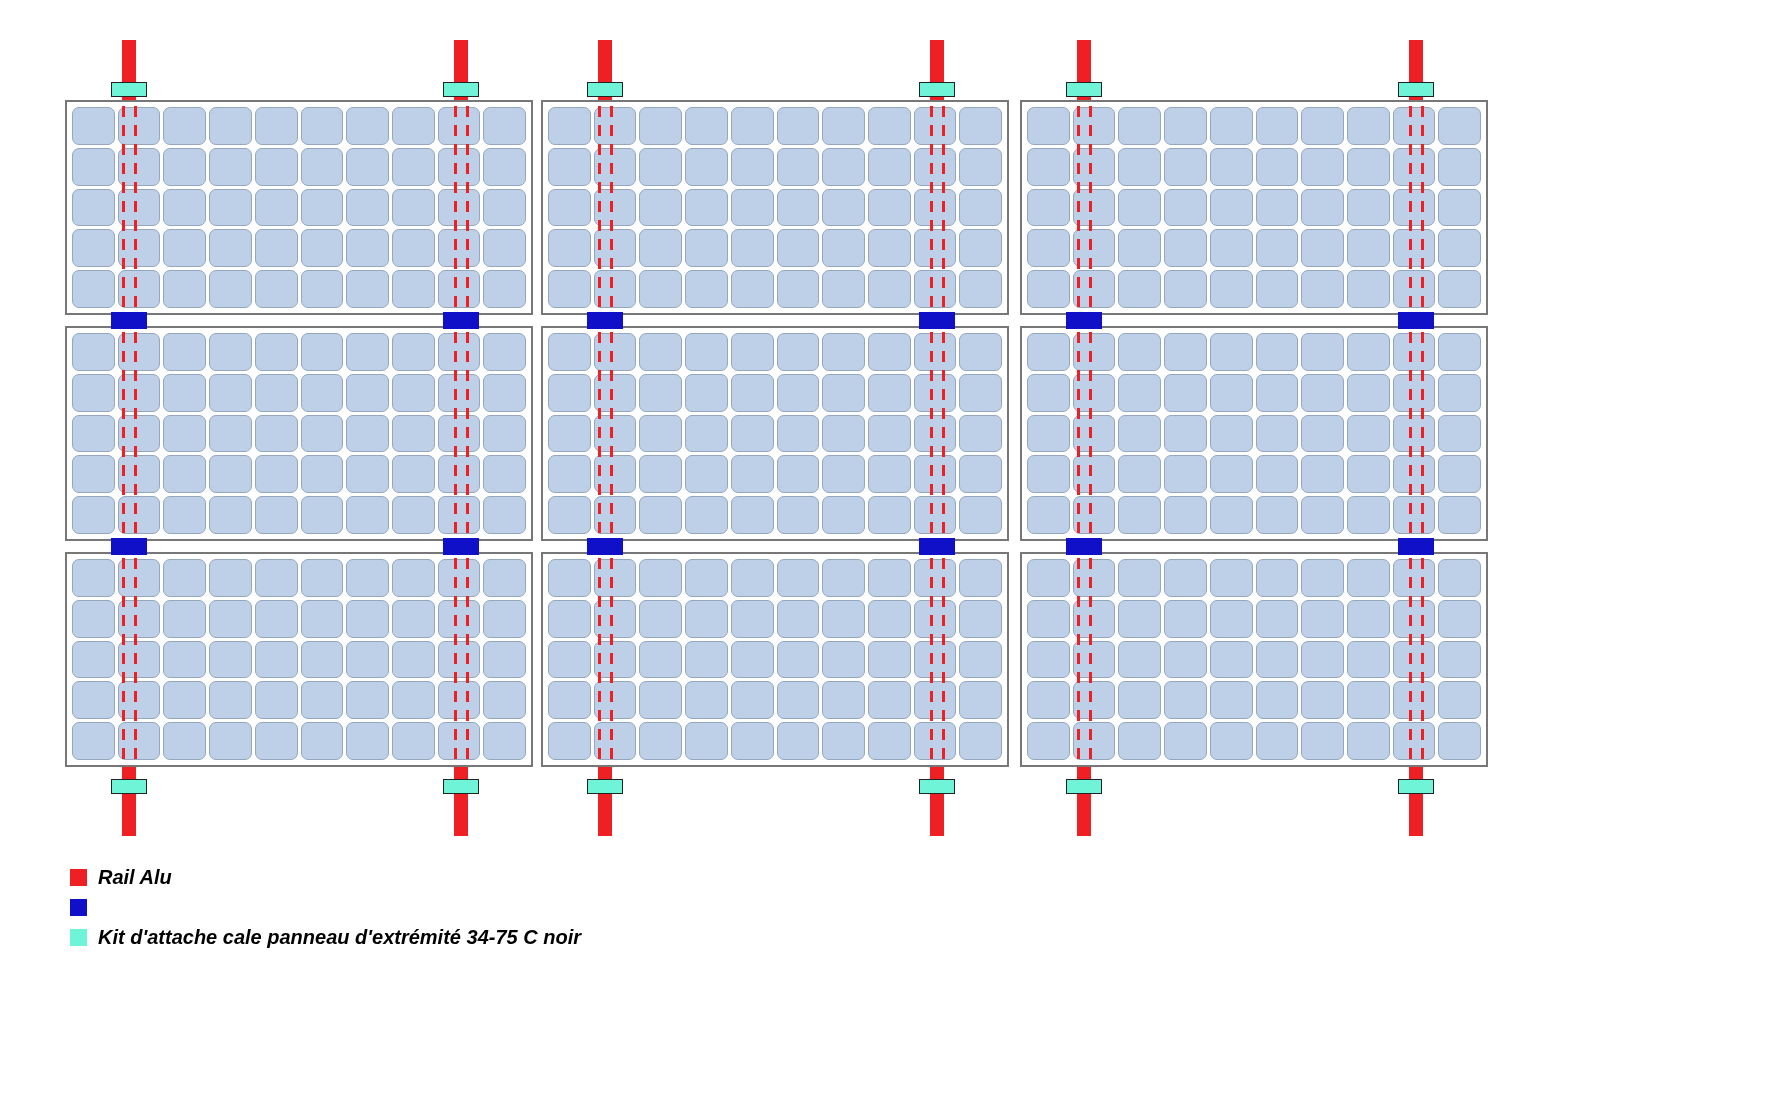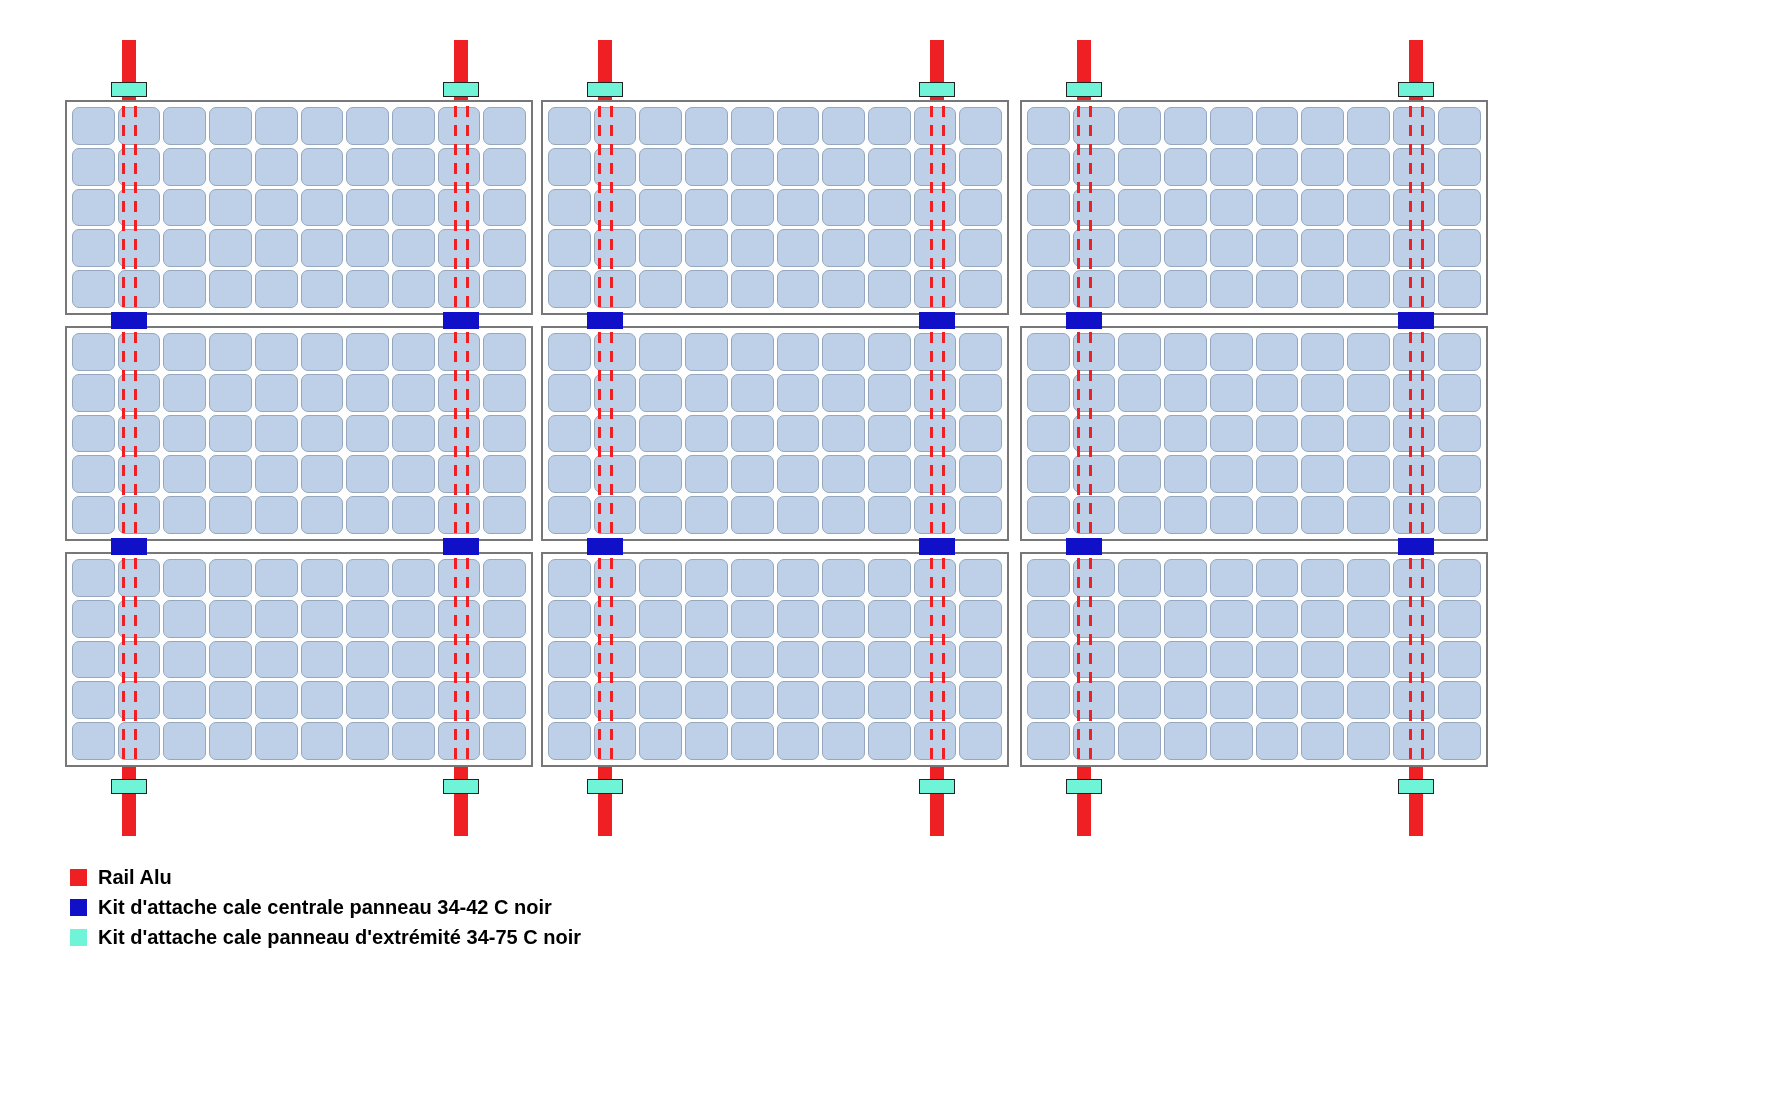--- a/index.html
+++ b/index.html
@@ -8,20 +8,21 @@
     position:relative;
     overflow:hidden;
     background:#ffffff;
     font-family:"Liberation Sans", sans-serif;
   }
   #legend {
     position:absolute;
     left:70px;
     top:862px;
     z-index:6;
+    font-style:italic;
   }
   .legend-row {
     display:flex;
     align-items:center;
     gap:11px;
     height:30px;
     font-weight:700;
     font-size:20px;
     color:#000;
   }
@@ -598,20 +599,19 @@
       </div>
     </div>
 
   <div id="legend">
     <div class="legend-row">
       <span class="swatch" style="background: rgb(238, 32, 36);"></span>
       <span class="lab" style="color: rgb(0, 0, 0);">Rail Alu</span>
     </div>
     <div class="legend-row">
       <span class="swatch" style="background: rgb(15, 16, 200);"></span>
-      <span class="lab" style="color: rgb(0, 0, 0);">Kit d'attache cale centrale panneau 34-42 C noir</span>
     </div>
     <div class="legend-row">
       <span class="swatch" style="background: rgb(111, 244, 216);"></span>
       <span class="lab" style="color: rgb(0, 0, 0);">Kit d'attache cale panneau d'extrémité 34-75 C noir</span>
     </div>
   </div>
 </div>
 
 </body></html>

